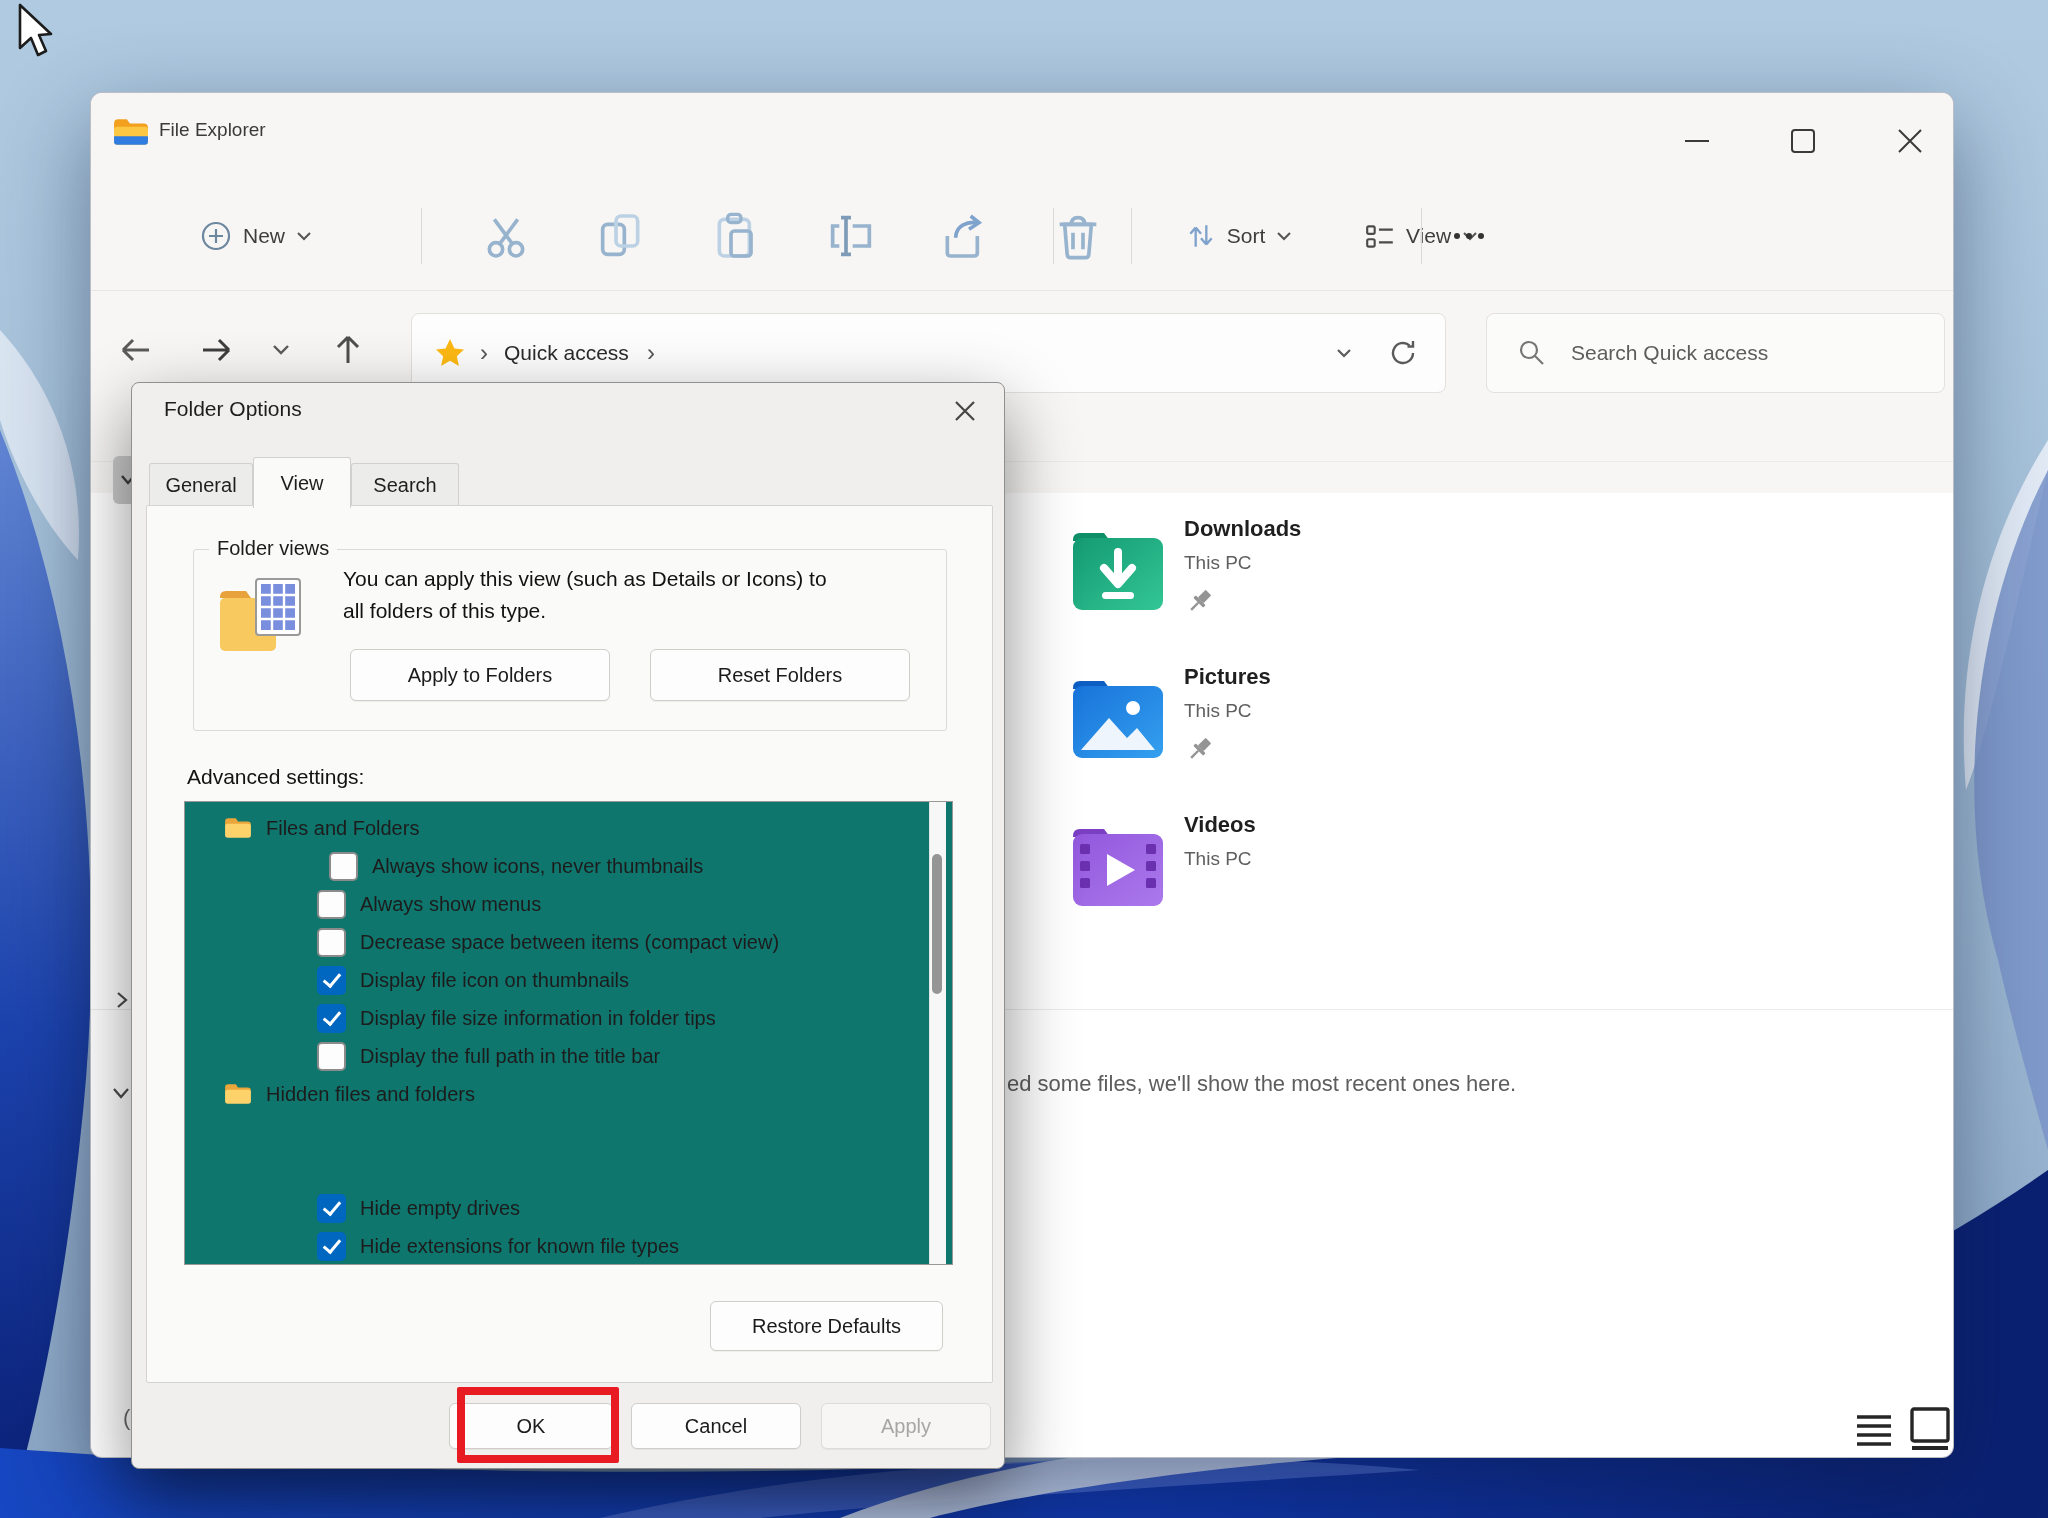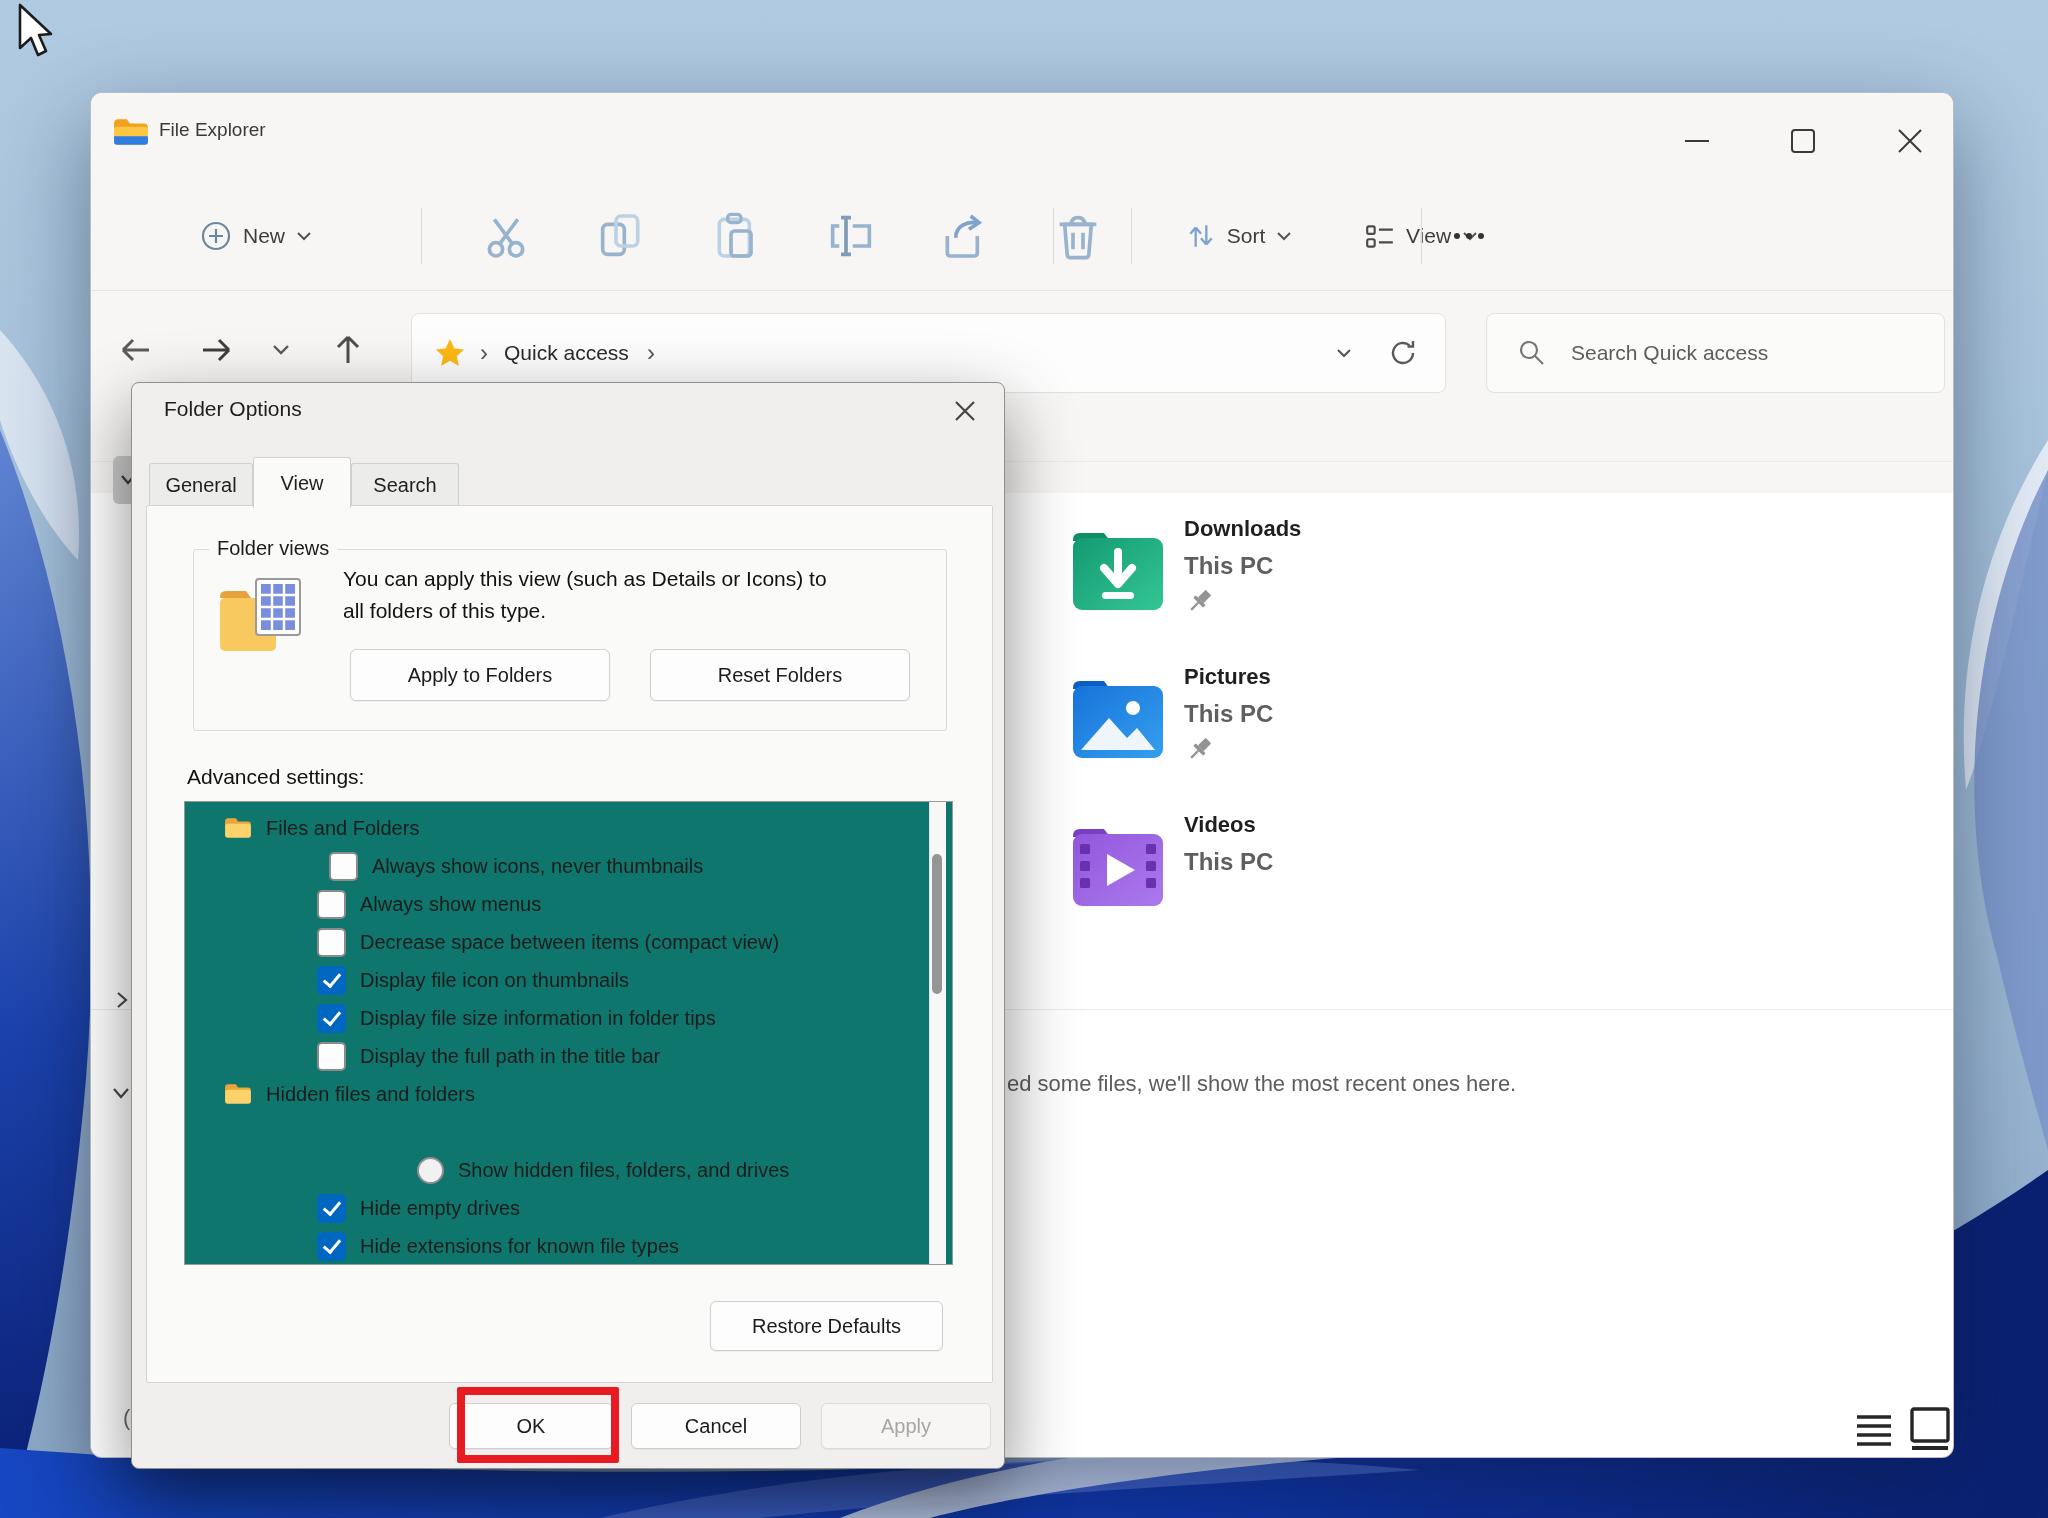--- a/index.html
+++ b/index.html
@@ -31,21 +31,21 @@
   .cb{width:25px;height:25px;border:2px solid #8b8b8b;border-radius:5px;background:#fdfdfd;flex:none;position:relative;}
   .cb.checked{background:#0067c0;border-color:#0067c0;}
   .cb.checked::after{content:"";position:absolute;left:8px;top:2px;width:7px;height:14px;
     border:solid #fff;border-width:0 3px 3px 0;transform:rotate(40deg);}
   .rb{width:27px;height:27px;border-radius:50%;border:2px solid #909090;background:#f1f1f1;flex:none;position:relative;box-sizing:border-box;}
   .rb.selected{border:none;background:#0067c0;}
   .rb.selected::after{content:"";position:absolute;left:8.5px;top:8.5px;width:10px;height:10px;background:#fff;border-radius:50%;}
   .groupbox{position:absolute;border:1px solid #dcdad7;border-radius:3px;}
   .gblabel{position:absolute;background:#fafaf9;padding:0 8px;font-size:20px;color:#1c1c1c;}
   .tile-name{font-size:22px;font-weight:bold;color:#1f1f1f;}
-  .tile-loc{font-size:24px;color:#5f5f5f;font-weight:bold;}
+  .tile-loc{font-size:19px;color:#5f5f5f;}
   .pin{display:none;}
   .pin.show{display:block;}
   #red-box{border:8px solid #e81b22;border-radius:2px;z-index:9;}
   .hinttext{font-size:22px;color:#5d5d5d;}
 </style>
 </head>
 <body>
 
 <svg class="abs" style="left:0;top:0;z-index:0" width="2048" height="1518" viewBox="0 0 2048 1518">
   <defs>
@@ -419,24 +419,20 @@
     </div>
 
     <div class="lrow" style="left:39px;top:275px">
       <svg width="28" height="22" viewBox="0 0 26 20">
         <path d="M1,4 q0-3 3-3 h7 l2,3 h9 q3,0 3,3 v1 H1z" fill="#eaa63a"></path>
           <rect x="1" y="6" width="24" height="13" rx="2.5" fill="#fdd26a"></rect>
       </svg>
       <span>Hidden files and folders</span>
     </div>
 
-    <div class="lrow" style="left:232px;top:351px">
-      <span class="rb"></span>
-      <span>Show hidden files, folders, and drives</span>
-    </div>
 
     <div class="lrow" style="left:132px;top:389px">
       <span class="cb checked"></span>
       <span>Hide empty drives</span>
     </div>
     <div class="lrow" style="left:132px;top:427px">
       <span class="cb checked"></span>
       <span>Hide extensions for known file types</span>
     </div>
 

